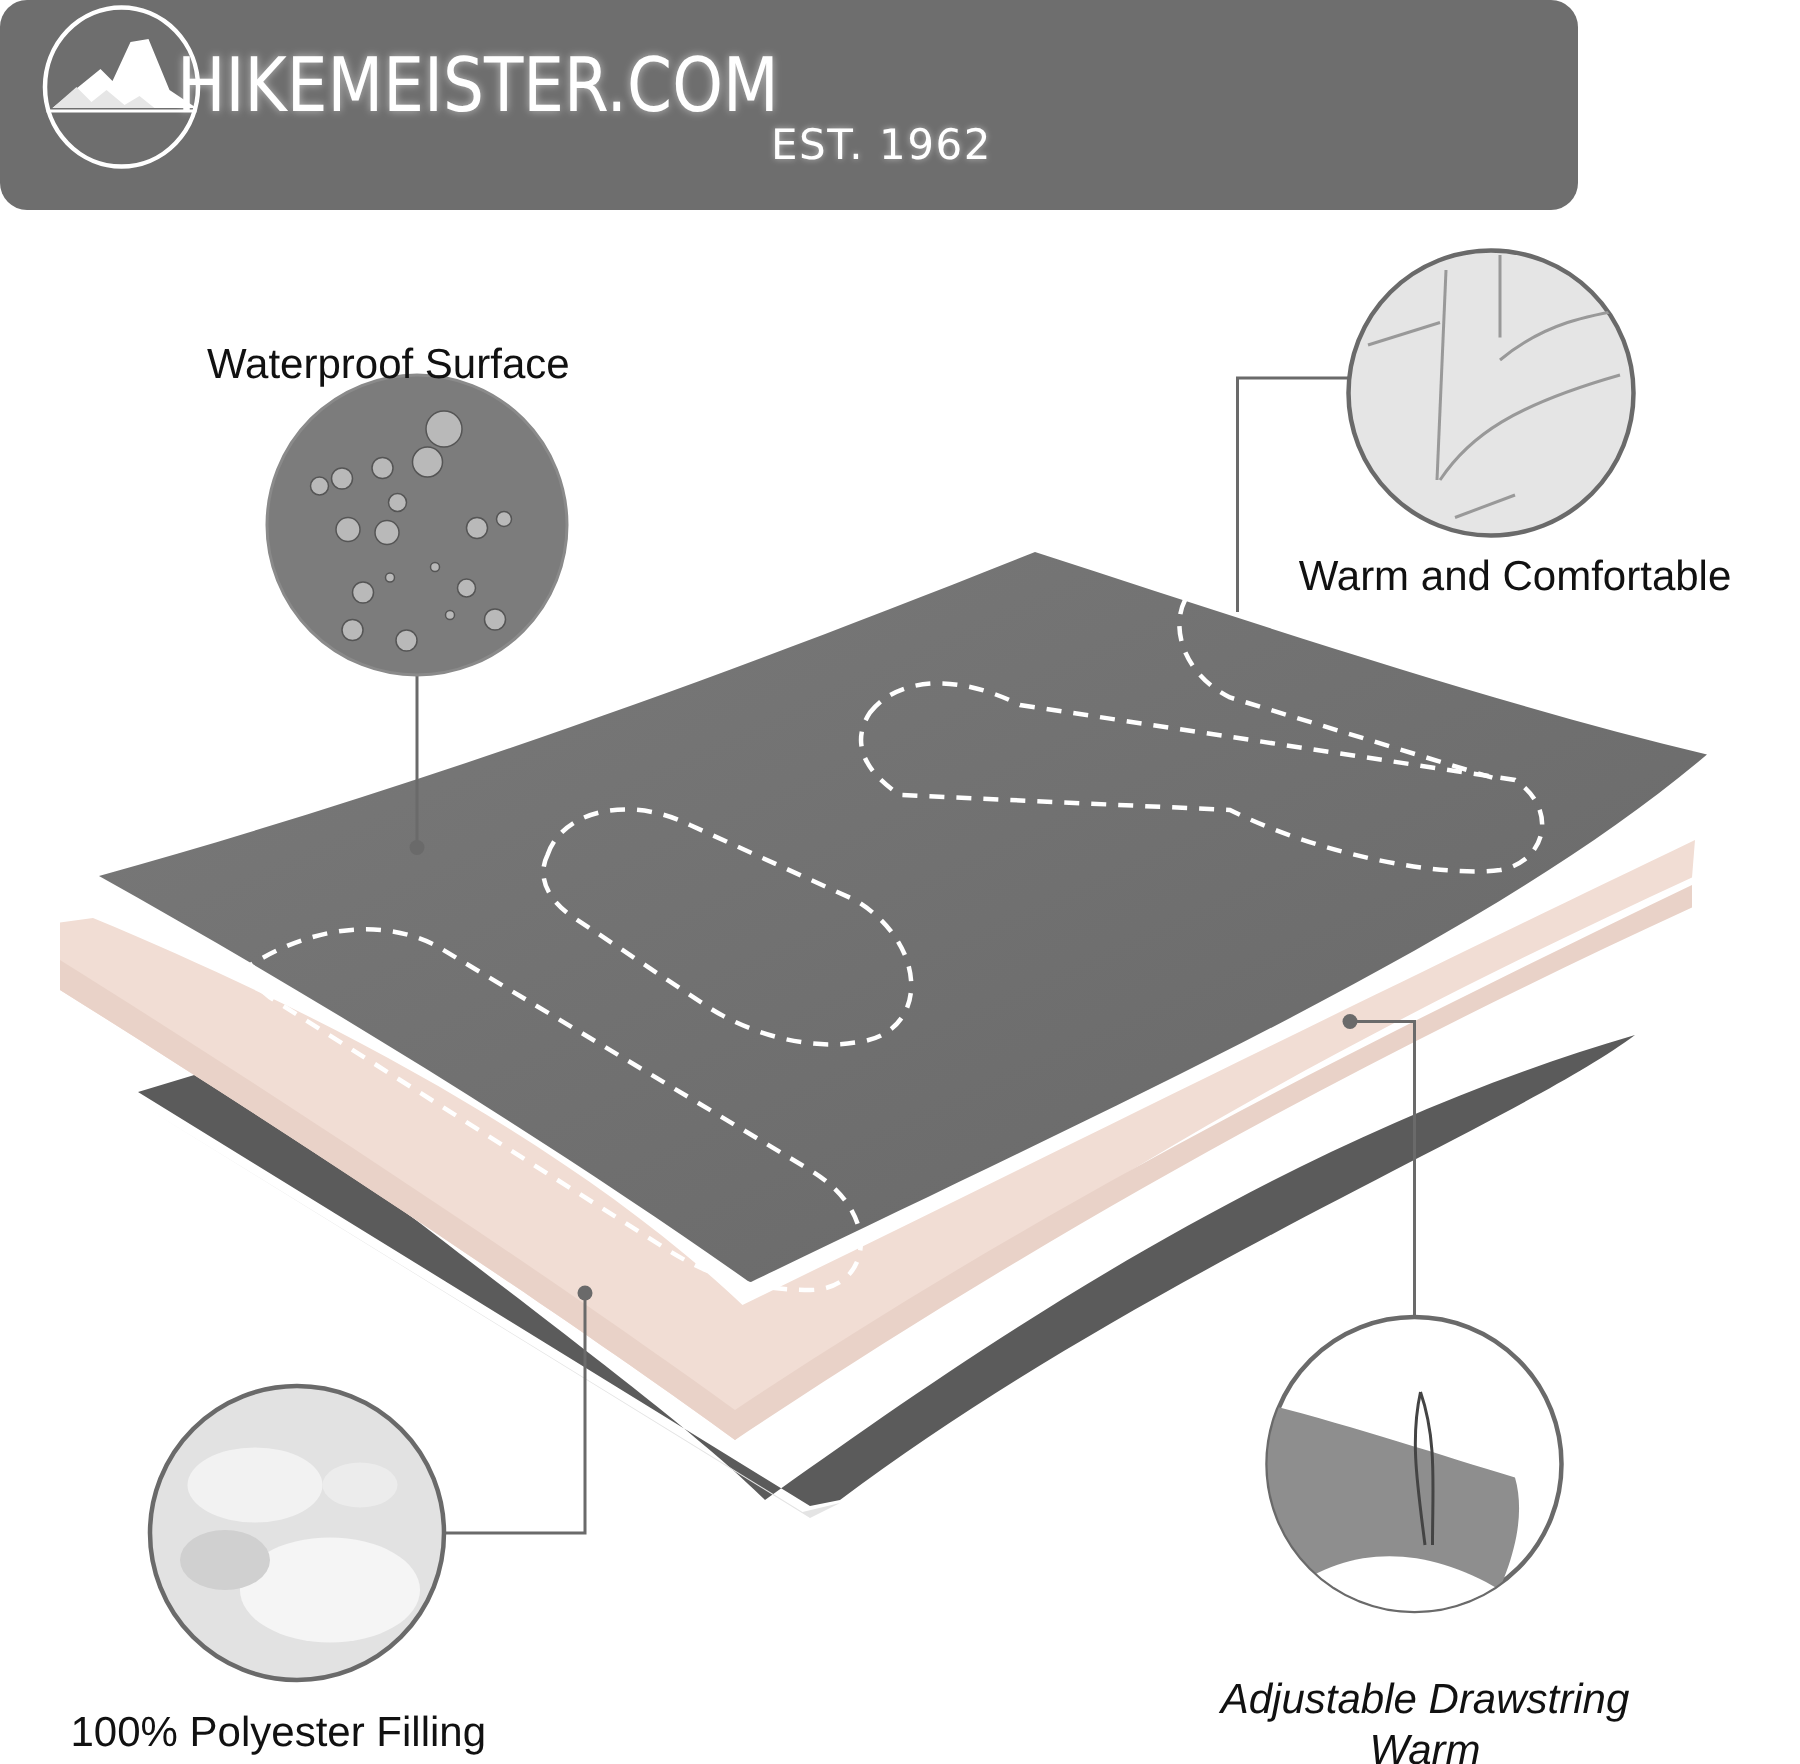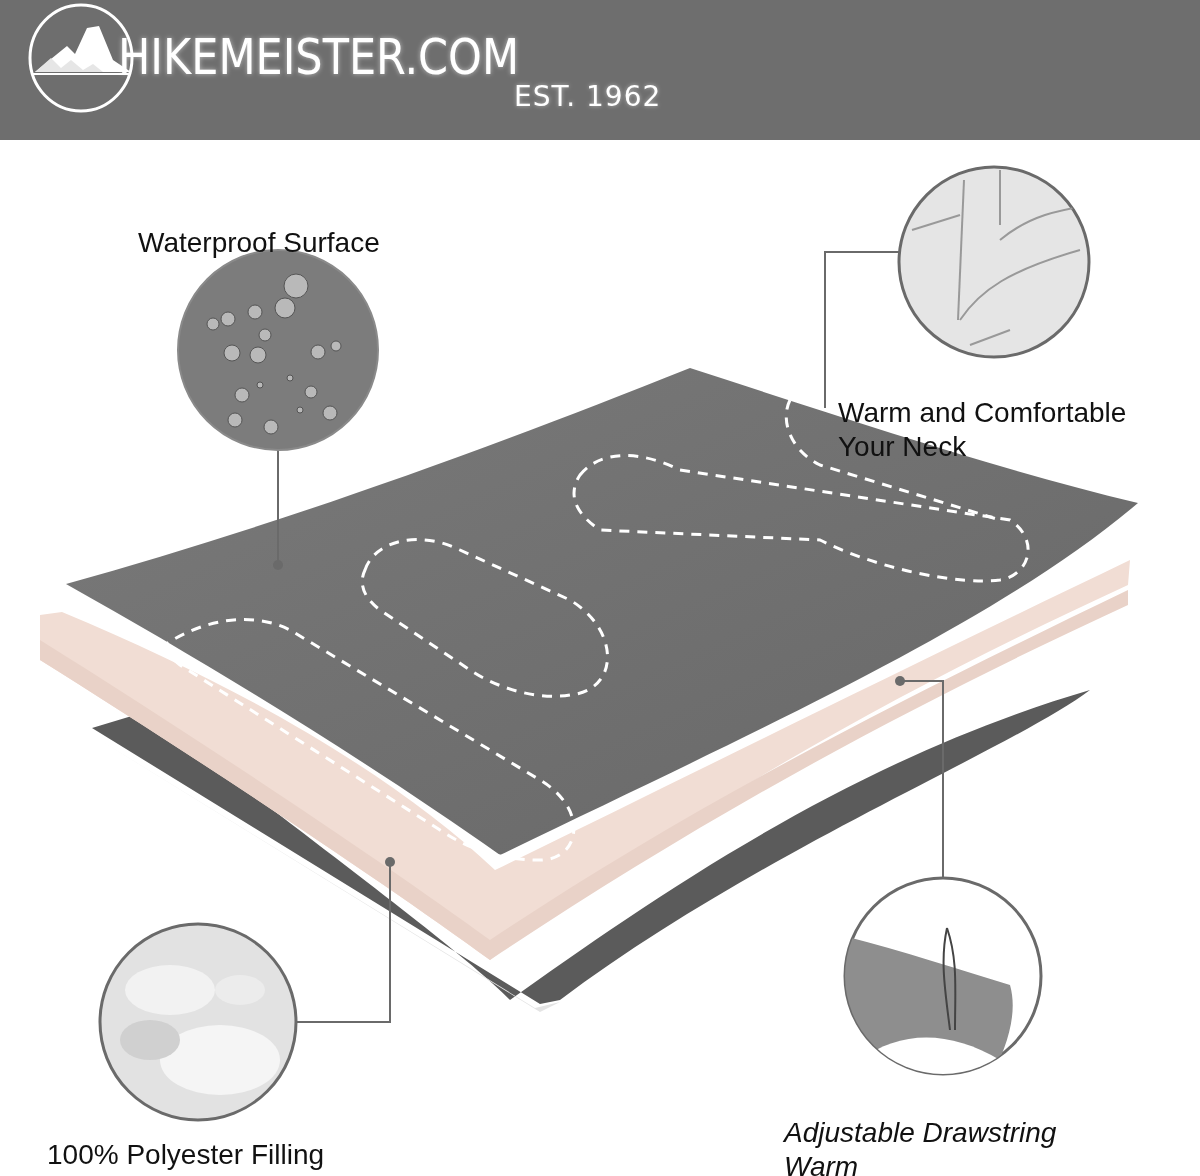--- a/index.html
+++ b/index.html
@@ -1,21 +1,21 @@
 <!DOCTYPE html>
 <html><head>
 <meta charset="utf-8">
 <style>
   html, body { margin: 0; padding: 0; background: #ffffff; }
   body { width: 1200px; height: 1176px; position: relative; overflow: hidden; font-family: "Liberation Sans", sans-serif; }
-  .header { position: absolute; left: 0; top: 0; width: 1200px; height: 140px; background: #6e6e6e; }
+  .header { position: absolute; left: 0; top: 0; width: 1052px; height: 140px; background: #6e6e6e; border-radius: 18px; }
   .logo-circle { position: absolute; left: 27px; top: 2px; width: 108px; height: 112px; }
   .brand { position: absolute; left: 118px; top: 32px; color: #ffffff; font-size: 50px; letter-spacing: 0px; line-height: 1; text-shadow: 0 0 6px rgba(255,255,255,0.55); font-family: "DejaVu Sans", sans-serif; font-weight: normal; transform: scaleX(0.86); transform-origin: left top; }
   .est { position: absolute; left: 514px; top: 80px; color: #ffffff; font-size: 28px; letter-spacing: 1px; text-shadow: 0 0 4px rgba(255,255,255,0.5); font-family: "DejaVu Sans", sans-serif; }
-  .label { position: absolute; color: #111111; font-size: 28px; line-height: 34px; white-space: nowrap; }
+  .label { position: absolute; color: #111111; font-size: 28px; line-height: 34px; text-align: center; white-space: nowrap; }
   .art { position: absolute; left: 0; top: 0; width: 1200px; height: 1176px; }
 </style>
 </head>
 <body>
 
 <div class="header">
   <svg class="logo-circle" viewBox="0 0 108 112">
     <ellipse cx="54" cy="56" rx="51" ry="53" fill="none" stroke="#ffffff" stroke-width="3"></ellipse>
     <path d="M8 70 L40 44 L48 52 L60 26 L72 24 L86 58 L104 70 Z" fill="#ffffff"></path>
     <path d="M8 70 L24 56 L34 66 L44 58 L56 68 L66 62 L76 70 Z" fill="#e6e6e6"></path>
@@ -129,23 +129,22 @@
       <path d="M840 935 C 900 950, 960 970, 1010 985 C 1020 1020, 1000 1060, 990 1080 L 840 1080 Z" fill="#8e8e8e"></path>
       <path d="M860 1060 C 900 1030, 950 1030, 1000 1060 L 1000 1080 L 860 1080 Z" fill="#ffffff"></path>
       <path d="M947 928 C 940 960, 945 990, 950 1030" stroke="#444444" stroke-width="2" fill="none"></path>
       <path d="M947 928 C 958 960, 955 990, 955 1030" stroke="#444444" stroke-width="2" fill="none"></path>
     </g>
   </g>
 </svg>
 
 <div class="label" style="left:138px; top:226px;">Waterproof Surface</div>
 
-<div class="label" style="left:838px; top:396px; width:344px;">
+<div class="label" style="left:838px; top:367px; width:344px;">
   <div>Warm and Comfortable</div>
-  <div>Your Neck</div>
 </div>
 
 <div class="label" style="left:47px; top:1138px;">100% Polyester Filling</div>
 
 <div class="label" style="left:784px; top:1116px; width:332px;font-style:italic;">
   <div>Adjustable Drawstring</div>
   <div>Warm</div>
 </div>
 
 </body></html>

